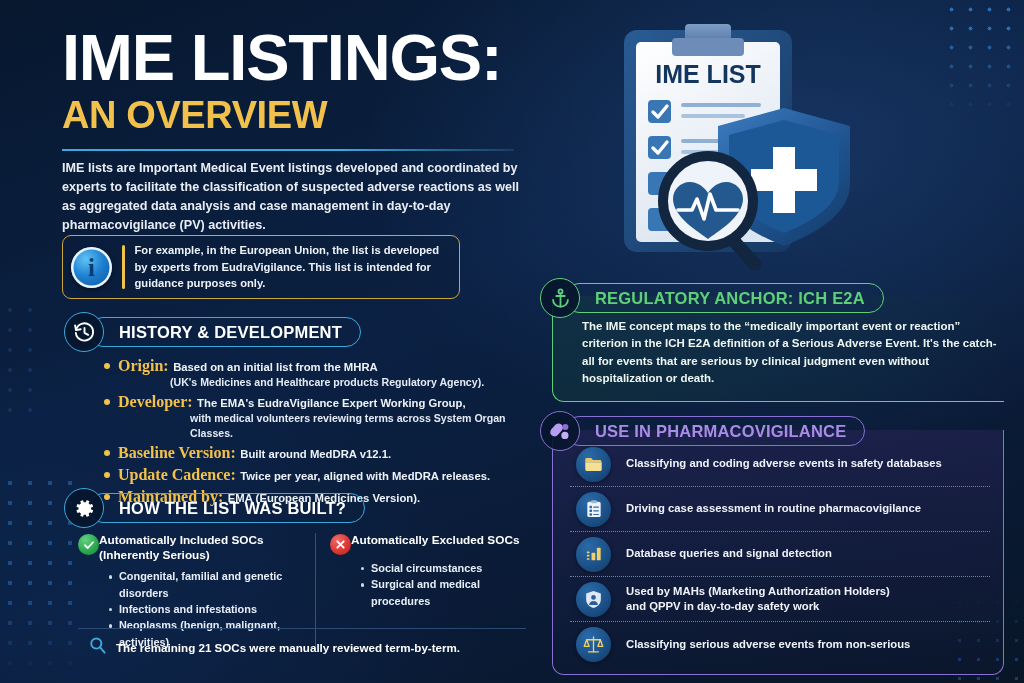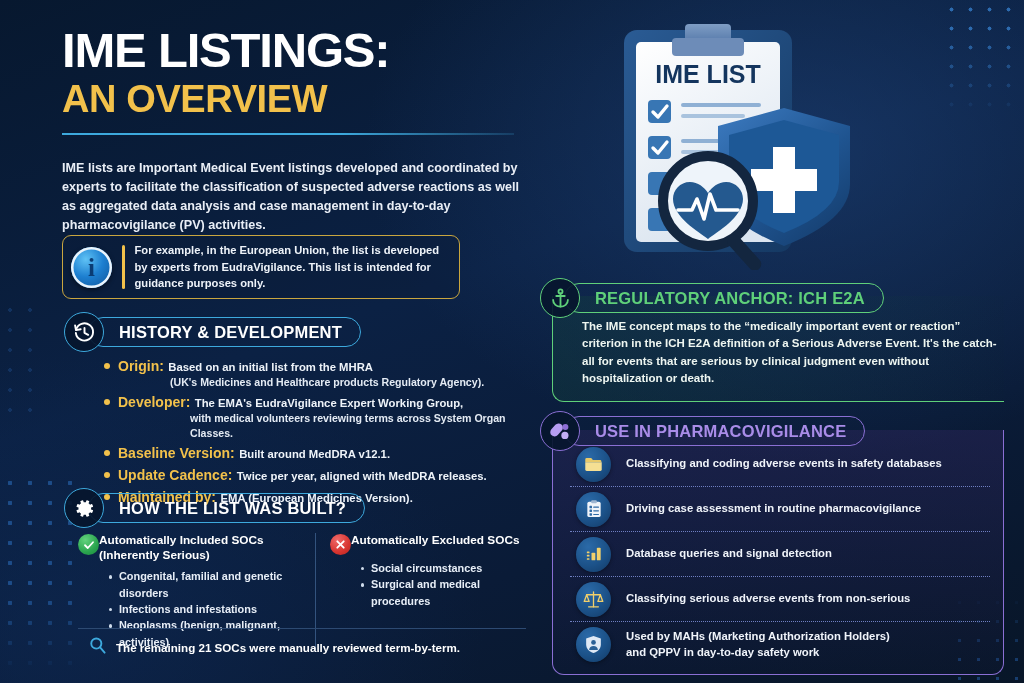--- a/index.html
+++ b/index.html
@@ -47,21 +47,21 @@
   .dots-ml {
     left: 0; top: 300px; width: 40px; height: 120px;
     background-image: radial-gradient(circle, #1b4580 1.7px, transparent 1.9px);
     background-size: 20px 20px;
     opacity: .5;
   }
 
   
   .title-wrap { position: absolute; left: 62px; top: 26px; width: 470px; }
   .t-main {
-    font-size: 49px; font-weight: 700; letter-spacing: -1.2px; line-height: .98;
+    font-size: 65px; font-weight: 700; letter-spacing: -1.2px; line-height: .98;
     color: #ffffff;
   }
   .t-sub {
     font-size: 38px; font-weight: 700; letter-spacing: -.4px; line-height: 1.05;
     color: #f2c14b; margin-top: 6px;
   }
   .t-rule {
     margin-top: 13px; height: 2px; width: 452px;
     background: linear-gradient(to right, #3da9dd 0%, #3da9dd 62%, rgba(61,169,221,0.18) 100%);
   }
@@ -106,21 +106,21 @@
     background: transparent;
   }
 
   
   .hist-list { position: absolute; left: 104px; top: 357px; width: 420px; }
   .hist-row { margin-bottom: 4px; position: relative; padding-left: 14px; }
   .hist-row::before {
     content: ""; position: absolute; left: 0; top: 6px;
     width: 6px; height: 6px; border-radius: 50%; background: #f2c14b;
   }
-  .hist-k { color: #f2c14b; font-size: 14px; font-weight: 700; }
+  .hist-k { color: #f2c14b; font-size: 16px; font-weight: 700; font-family: Liberation Serif, serif; }
   .hist-v { color: #eef3f9; font-size: 11.3px; font-weight: 700; }
   .hist-sub {
     color: #e4ebf4; font-size: 10.6px; font-weight: 700;
     padding-left: 52px; margin-top: 0px; line-height: 1.35;
   }
 
   
   .built-cols { position: absolute; left: 78px; top: 533px; width: 448px; display: flex; }
   .bcol { position: relative; }
   .bcol.left { width: 238px; padding-right: 12px; border-right: 1.4px solid #33537e; }
@@ -437,39 +437,39 @@
           <rect x="3.4" y="17" width="3.2" height="2" rx="0.6"></rect>
           <rect x="9" y="10.5" width="4.6" height="9" rx="1"></rect>
           <rect x="15.4" y="4.5" width="4.6" height="15" rx="1"></rect>
         </svg>
       </div>
       <div class="pv-txt">Database queries and signal detection</div>
     </div>
 
     <div class="pv-item">
       <div class="pv-ico">
+        <svg width="21" height="21" viewBox="0 0 24 24">
+          <path d="M12 2.2 L20.4 5.2 V12 c0 5.2 -3.7 8.2 -8.4 9.8 C7.3 20.2 3.6 17.2 3.6 12 V5.2 z" fill="#dfe9f5"></path>
+          <circle cx="12" cy="9.6" r="2.7" fill="#2a6096"></circle>
+          <path d="M7 18.2 c0 -3 2.3 -4.6 5 -4.6 s5 1.6 5 4.6 z" fill="#2a6096"></path>
+        </svg>
+      </div>
+      <div class="pv-txt">
+        <div>Used by MAHs (Marketing Authorization Holders)</div>
+        <div>and QPPV in day-to-day safety work</div>
+      </div>
+    </div>
+
+    <div class="pv-item">
+      <div class="pv-ico">
         <svg width="21" height="21" viewBox="0 0 24 24" fill="none" stroke="#f2d06a" stroke-width="1.5" stroke-linecap="round" stroke-linejoin="round">
           <line x1="12" y1="3.4" x2="12" y2="20.4"></line>
           <line x1="6.4" y1="20.4" x2="17.6" y2="20.4"></line>
           <line x1="4.2" y1="6.6" x2="19.8" y2="6.6"></line>
           <path d="M4.2 6.6 L1.4 14.2 h5.6 z"></path>
           <path d="M19.8 6.6 L17 14.2 h5.6 z"></path>
         </svg>
       </div>
       <div class="pv-txt">Classifying serious adverse events from non-serious</div>
     </div>
-
-    <div class="pv-item">
-      <div class="pv-ico">
-        <svg width="21" height="21" viewBox="0 0 24 24">
-          <path d="M12 2.2 L20.4 5.2 V12 c0 5.2 -3.7 8.2 -8.4 9.8 C7.3 20.2 3.6 17.2 3.6 12 V5.2 z" fill="#dfe9f5"></path>
-          <circle cx="12" cy="9.6" r="2.7" fill="#2a6096"></circle>
-          <path d="M7 18.2 c0 -3 2.3 -4.6 5 -4.6 s5 1.6 5 4.6 z" fill="#2a6096"></path>
-        </svg>
-      </div>
-      <div class="pv-txt">
-        <div>Used by MAHs (Marketing Authorization Holders)</div>
-        <div>and QPPV in day-to-day safety work</div>
-      </div>
-    </div>
   </div>
 
 </div>
 
 </body></html>

